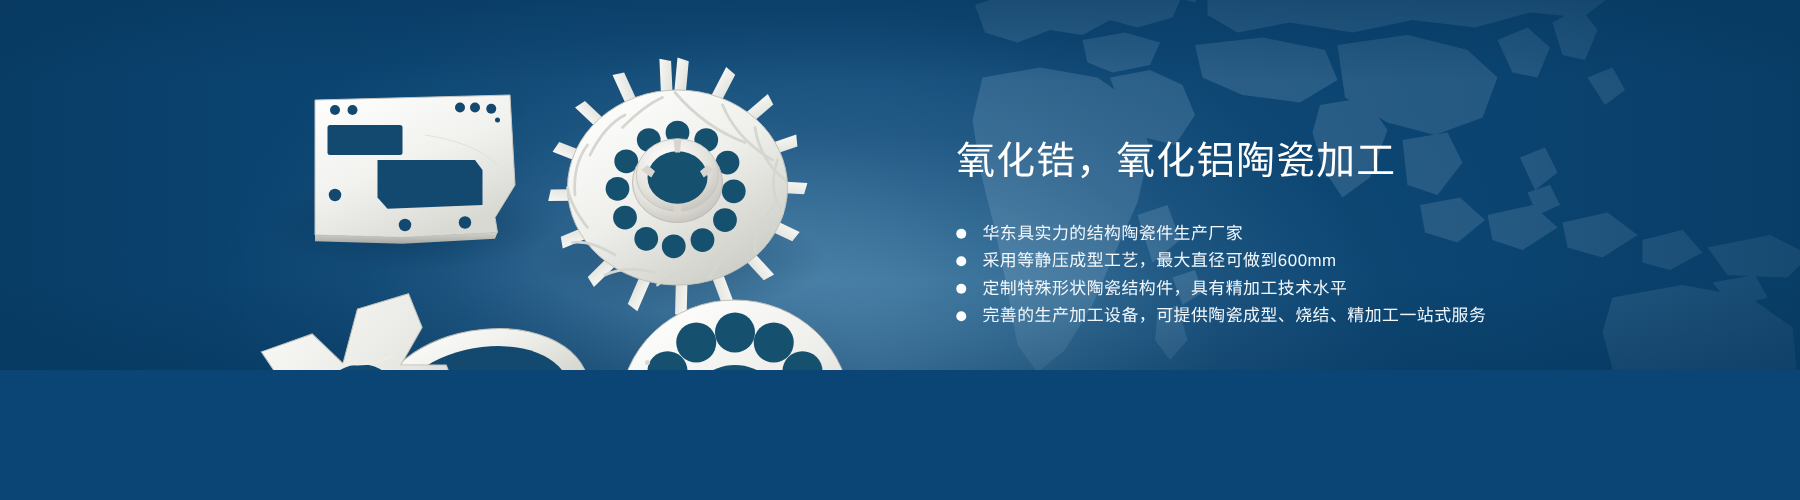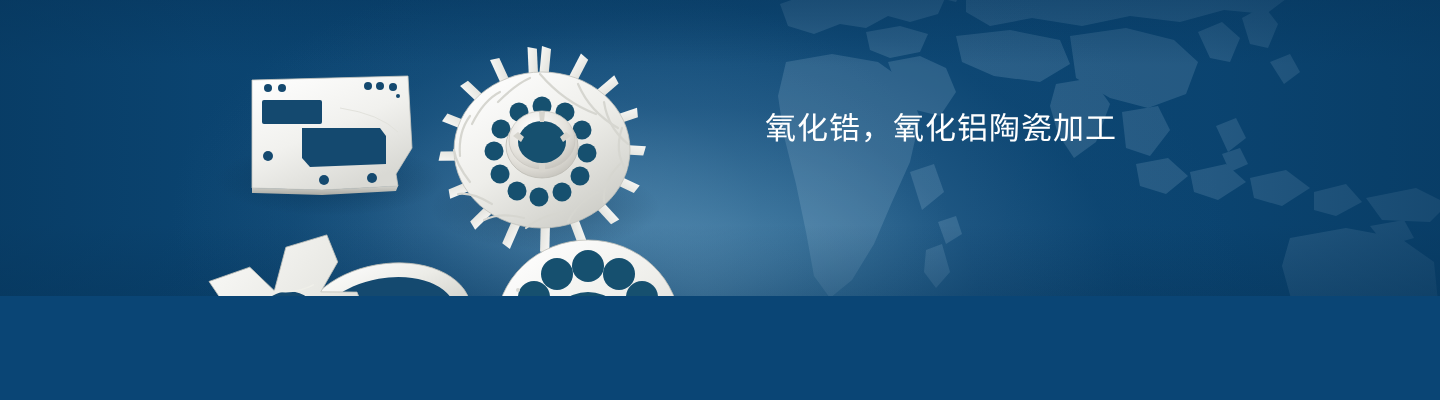--- a/index.html
+++ b/index.html
@@ -354,15 +354,33 @@
           <circle cx="-31" cy="-54" r="16"></circle>
         </g>
 
         <circle cx="-70" cy="-38" r="2" fill="#d8d8d2"></circle>
       </g>
     </svg>
   </div>
 
   <div class="copy">
     <h1 class="headline">氧化锆，氧化铝陶瓷加工</h1>
+    <ul class="bullets">
+      <li class="bullet">
+        <span class="dot"></span>
+        <span>华东具实力的结构陶瓷件生产厂家</span>
+      </li>
+      <li class="bullet">
+        <span class="dot"></span>
+        <span>采用等静压成型工艺，最大直径可做到600mm</span>
+      </li>
+      <li class="bullet">
+        <span class="dot"></span>
+        <span>定制特殊形状陶瓷结构件，具有精加工技术水平</span>
+      </li>
+      <li class="bullet">
+        <span class="dot"></span>
+        <span>完善的生产加工设备，可提供陶瓷成型、烧结、精加工一站式服务</span>
+      </li>
+    </ul>
   </div>
 
 </div>
 
 </body></html>

